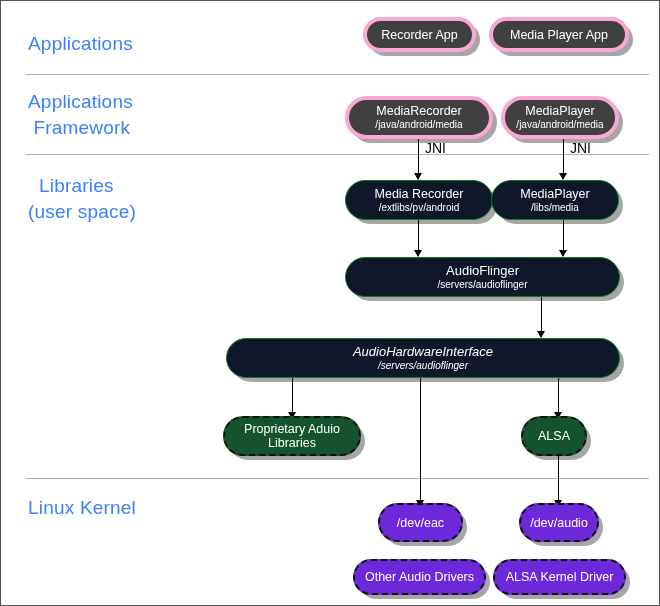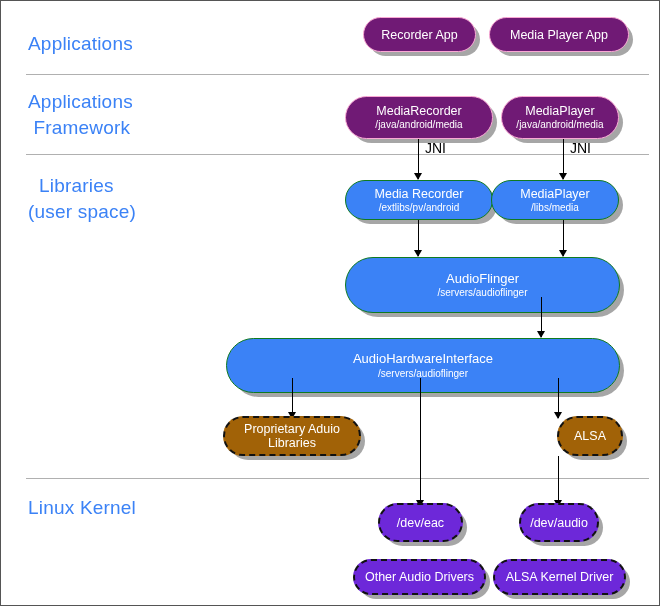--- a/index.html
+++ b/index.html
@@ -79,29 +79,29 @@
   .node .title {
     font-size: 12.5px;
     white-space: nowrap;
   }
   .node .sub {
     font-size: 10px;
     white-space: nowrap;
     margin-top: 1px;
   }
   .node.blue {
-    background: #701a75;
-    border: 1px solid #f9a8d4;
+    background: #404040;
+    border: 4px solid #f9a8d4;
   }
   .node.green {
-    background: #3b82f6;
+    background: #0f172a;
     border: 1.5px solid #0f7a20;
   }
   .node.green-dashed {
-    background: #a16207;
+    background: #14532d;
     border: 2px dashed #111111;
   }
   .node.red-dashed {
     background: #6d28d9;
     border: 2px dashed #111111;
   }
   .node.wide .title { font-size: 13px; }
 </style>
 </head>
 <body>
@@ -157,48 +157,48 @@
     <span class="title">MediaPlayer</span>
     <span class="sub">/libs/media</span>
   </div>
 
   <div class="vline" style="left:417px; top:219px; height:36px;"></div>
   <div class="arrowhead" style="left:413px; top:249px;"></div>
 
   <div class="vline" style="left:562px; top:219px; height:36px;"></div>
   <div class="arrowhead" style="left:558px; top:249px;"></div>
 
-  <div class="node green wide" style="left:344px; top:256px; width:275px; height:56px;">
+  <div class="node green wide" style="left:344px; top:256px; width:275px; height:40px;">
     <span class="title">AudioFlinger</span>
     <span class="sub">/servers/audioflinger</span>
   </div>
 
   <div class="vline" style="left:540px; top:296px; height:40px;"></div>
   <div class="arrowhead" style="left:536px; top:330px;"></div>
 
-  <div class="node green wide" style="left:225px; top:337px; width:394px; height:55px;">
+  <div class="node green wide" style="left:225px; top:337px; width:394px; height:40px;font-style:italic;">
     <span class="title">AudioHardwareInterface</span>
     <span class="sub">/servers/audioflinger</span>
   </div>
 
   <div class="vline" style="left:291px; top:377px; height:40px;"></div>
   <div class="arrowhead" style="left:287px; top:411px;"></div>
 
   <div class="vline" style="left:419px; top:377px; height:128px;"></div>
   <div class="arrowhead" style="left:415px; top:499px;"></div>
 
   <div class="vline" style="left:557px; top:377px; height:40px;"></div>
   <div class="arrowhead" style="left:553px; top:411px;"></div>
 
   <div class="node green-dashed" style="left:222px; top:415px; width:138px; height:40px;">
     <span class="title">Proprietary Aduio</span>
     <span class="title">Libraries</span>
   </div>
 
-  <div class="node green-dashed" style="left:556px; top:415px; width:66px; height:40px;align-items:center;">
+  <div class="node green-dashed" style="left:520px; top:415px; width:66px; height:40px;align-items:center;">
     <span class="title">ALSA</span>
   </div>
 
   <div class="vline" style="left:557px; top:455px; height:50px;"></div>
   <div class="arrowhead" style="left:553px; top:499px;"></div>
 
   <div class="node red-dashed" style="left:377px; top:502px; width:85px; height:39px;">
     <span class="title">/dev/eac</span>
   </div>
 

